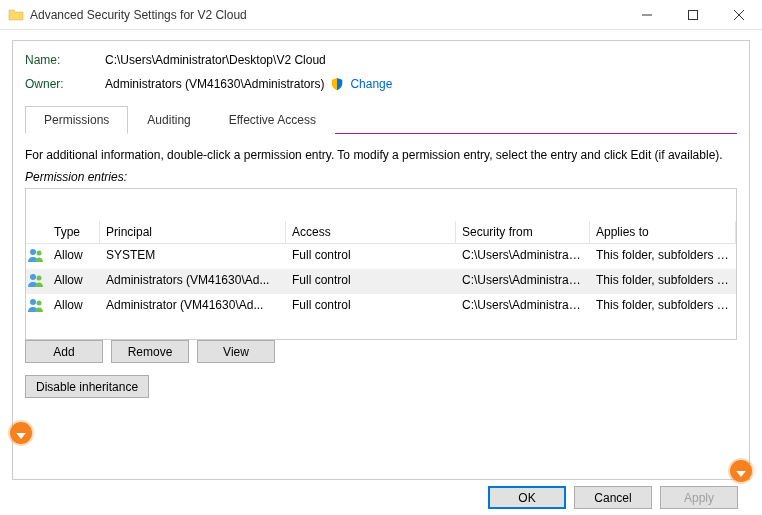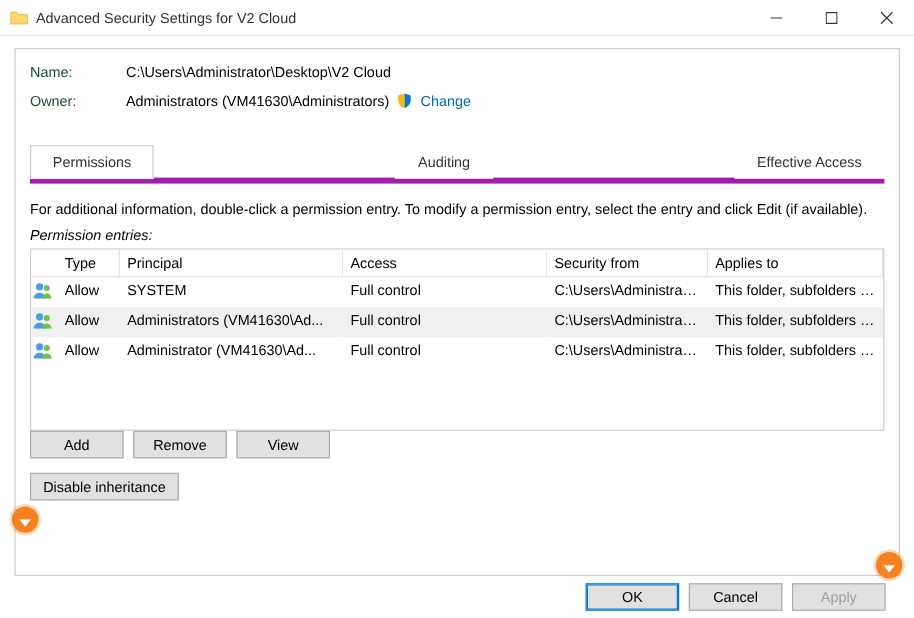--- a/index.html
+++ b/index.html
@@ -7,27 +7,27 @@
   .titlebar { height: 30px; display: flex; align-items: center; padding: 0 0 0 8px; border-bottom: 1px solid #e5e5e5; }
   .titlebar-title { margin-left: 6px; color: #333; }
   .titlebar-controls { margin-left: auto; display: flex; height: 100%; }
   .titlebar-btn { width: 46px; display: flex; align-items: center; justify-content: center; color: #444; }
   .body-wrap { padding: 10px 12px 8px 12px; }
   .panel { border: 1px solid #ccc; padding: 12px 12px 8px 12px; height: 440px; display: flex; flex-direction: column; position: relative; }
   .kv-row { display: flex; margin-bottom: 10px; align-items: center; }
   .kv-label { width: 80px; color: #14532d; }
   .kv-value { display: flex; align-items: center; gap: 6px; }
   .link { color: #0066cc; cursor: pointer; }
-  .tabs { display: flex; border-bottom: 5px solid #a21caf; margin-top: 19px; justify-content: space-between; }
+  .tabs { display: flex; border-bottom: 1px solid #a21caf; margin-top: 4px; }
   .tab { padding: 6px 18px; border: 1px solid transparent; border-bottom: none; cursor: pointer; position: relative; top: 1px; background: #fff; color: #333; }
   .tab.active { border: 1px solid #ccc; border-bottom: 1px solid #fff; }
   .info-text { margin: 14px 0 8px 0; color: #000; }
   .subhead { margin-bottom: 4px; font-style: italic; }
   .table-wrap { border: 1px solid #ccc; height: 152px; overflow: hidden; }
-  .table { display: grid; grid-template-columns: 22px 52px 186px 170px 134px 1fr; }
+  .table { display: grid; grid-template-columns: 22px 52px 186px 170px 134px 1fr; margin-top: 32px; }
   .th, .td { padding: 4px 6px; white-space: nowrap; overflow: hidden; text-overflow: ellipsis; }
   .th { border-bottom: 1px solid #e5e5e5; border-right: 1px solid #e5e5e5; background: #fff; text-align: left; font-weight: normal; }
   .th:first-child, .td.icon-cell { border-right: none; padding: 4px 2px; }
   .row { display: contents; }
   .row.selected .td { background: #f0f0f0; }
   .btn-row { display: flex; gap: 8px; margin-top: 0; }
   .btn { min-width: 78px; height: 23px; background: #e1e1e1; border: 1px solid #adadad; display: flex; align-items: center; justify-content: center; cursor: pointer; }
   .disable-inh { margin-top: 12px; display: flex; }
   .check-row { display: flex; align-items: center; gap: 6px; margin-top: 10px; }
   .check-row input { margin: 0; }

